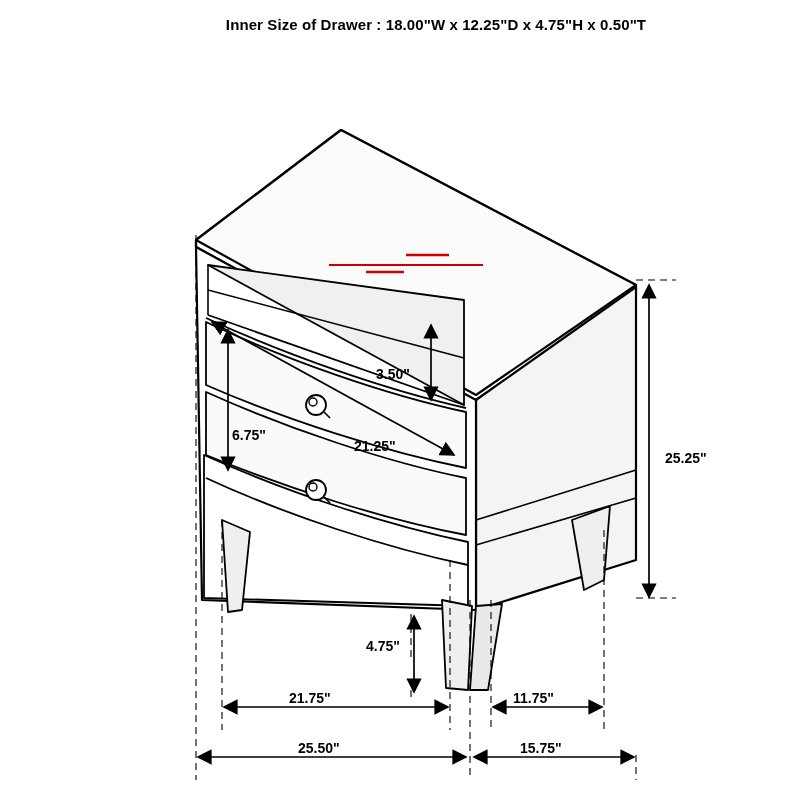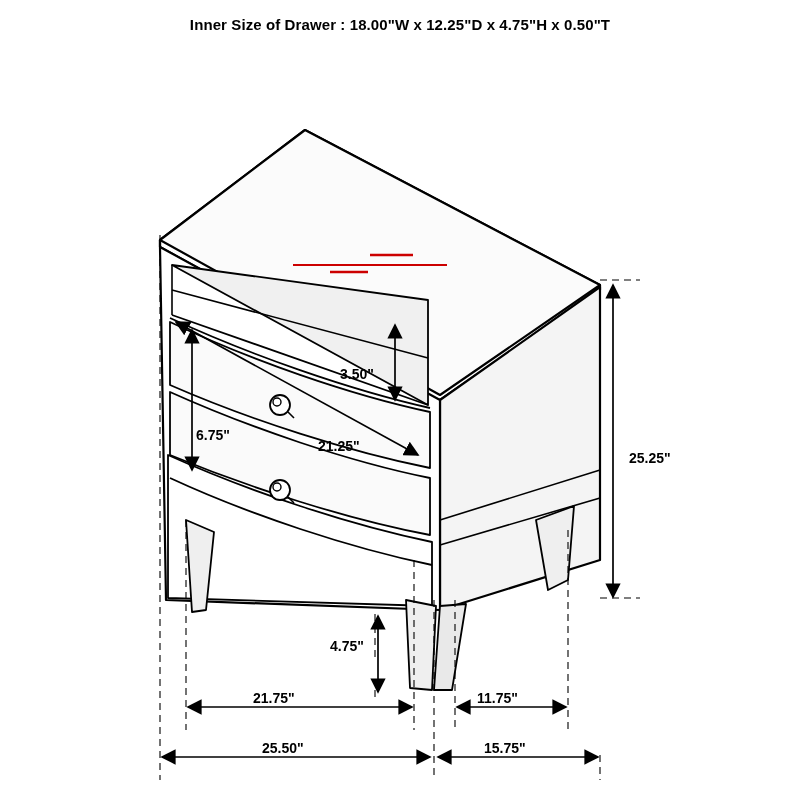--- a/index.html
+++ b/index.html
@@ -12,20 +12,21 @@
     height: 800px;
     font-family: "Liberation Sans", sans-serif;
     color: #000000;
     position: relative;
     overflow: hidden;
   }
   #stage {
     position: relative;
     width: 668px;
     height: 800px;
+    margin-left: 36px;
   }
   .title {
     position: absolute;
     top: 16px;
     left: 0;
     width: 800px;
     text-align: center;
     font-size: 15px;
     font-weight: bold;
     letter-spacing: 0.1px;

